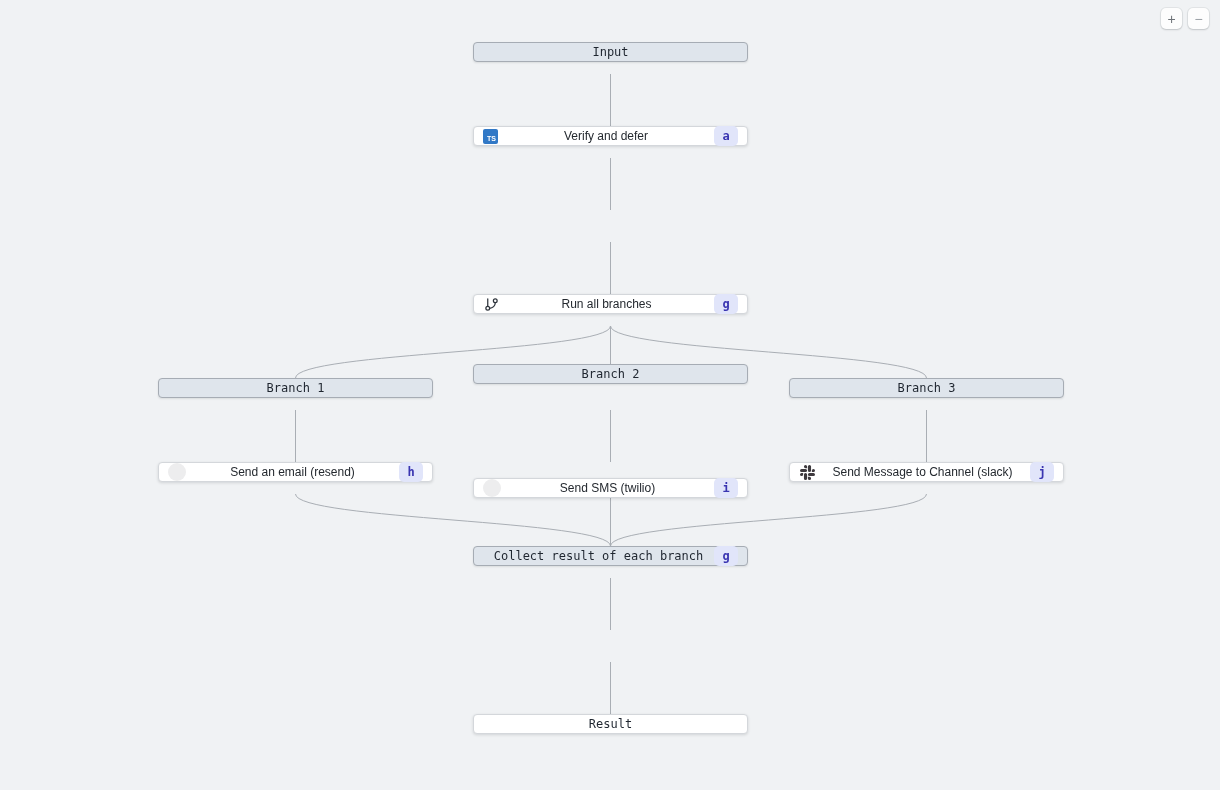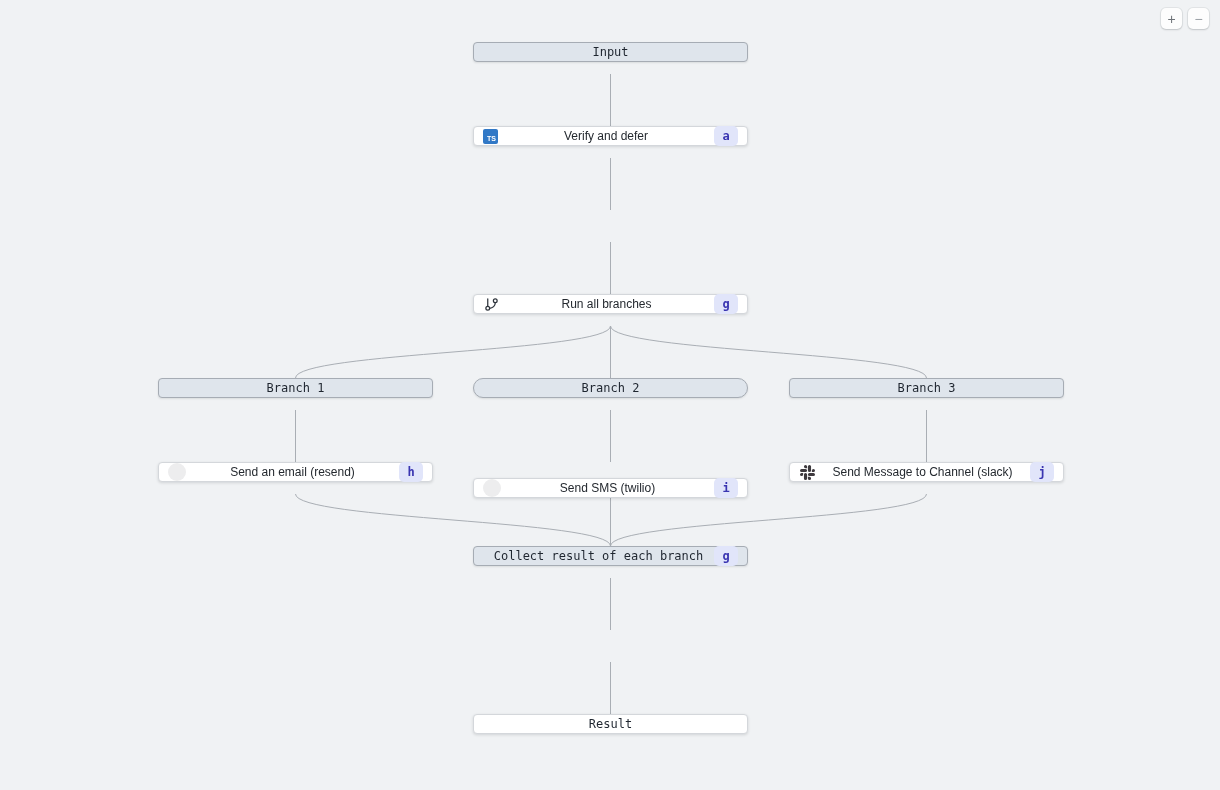--- a/index.html
+++ b/index.html
@@ -108,21 +108,21 @@
         <path d="M18 9a9 9 0 0 1-9 9"></path>
       </svg>
     </span>
     <span class="task-label">Run all branches</span>
     <span class="badge">g</span>
   </div>
 
   <div class="node header-node" style="left:158px;top:378px;">
     <span class="mono-label">Branch 1</span>
   </div>
-  <div class="node header-node" style="left:473px;top:378px;border-radius:12px;">
+  <div class="node header-node" style="left:473px;top:364px;">
     <span class="mono-label">Branch 2</span>
   </div>
   <div class="node header-node" style="left:789px;top:378px;">
     <span class="mono-label">Branch 3</span>
   </div>
 
   <div class="node task-node" style="left:158px;top:462px;">
     <span class="placeholder-icon"></span>
     <span class="task-label">Send an email (resend)</span>
     <span class="badge">h</span>

